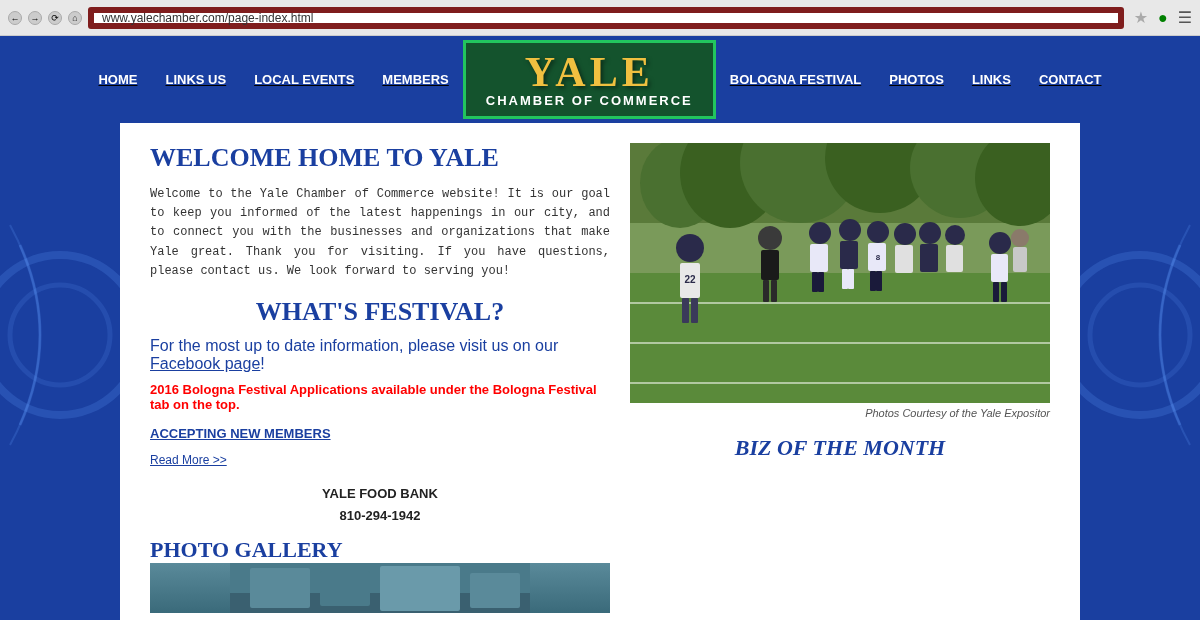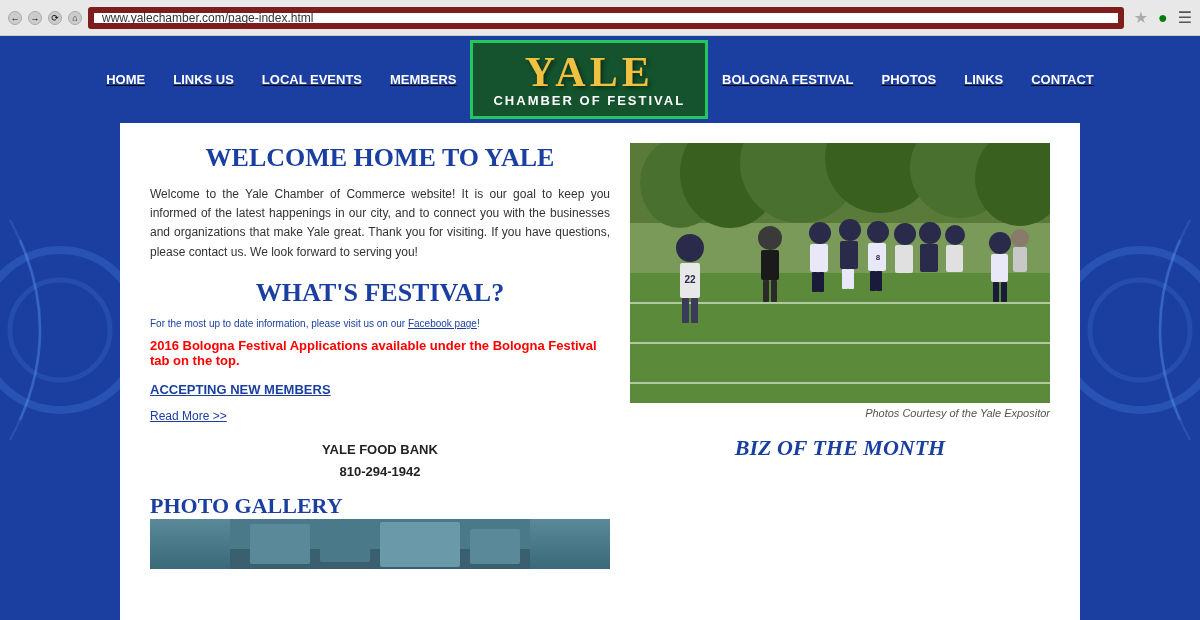--- a/index.html
+++ b/index.html
@@ -140,44 +140,44 @@
 
     .content-right {
       width: 420px;
       flex-shrink: 0;
     }
 
     .welcome-title {
       font-size: 26px;
       font-weight: bold;
       color: #1a3fa0;
-      text-align: center;
       margin-bottom: 12px;
       font-family: serif;
     }
 
     .welcome-text {
       font-size: 12px;
       color: #333;
       line-height: 1.6;
       text-align: justify;
       margin-bottom: 16px;
+      font-family: Liberation Mono, monospace;
     }
 
     .whats-happening {
       font-size: 26px;
       font-weight: bold;
       color: #1a3fa0;
       text-align: center;
       margin-bottom: 10px;
       font-family: serif;
     }
 
     .facebook-text {
-      font-size: 10px;
+      font-size: 16px;
       color: #1a3fa0;
       margin-bottom: 4px;
     }
 
     .facebook-link {
       color: #1a3fa0;
       text-decoration: underline;
       cursor: pointer;
     }
 
@@ -308,21 +308,21 @@
   <div class="header-nav">
     <div class="nav-left">
       <a class="nav-item">HOME</a>
       <a class="nav-item">LINKS US</a>
       <a class="nav-item">LOCAL EVENTS</a>
       <a class="nav-item">MEMBERS</a>
     </div>
 
     <div class="logo-center">
       <div class="logo-yale">YALE</div>
-      <div class="logo-sub">CHAMBER OF FESTIVAL</div>
+      <div class="logo-sub">CHAMBER OF COMMERCE</div>
     </div>
 
     <div class="nav-right">
       <a class="nav-item">BOLOGNA FESTIVAL</a>
       <a class="nav-item">PHOTOS</a>
       <a class="nav-item">LINKS</a>
       <a class="nav-item">CONTACT</a>
     </div>
   </div>
 

